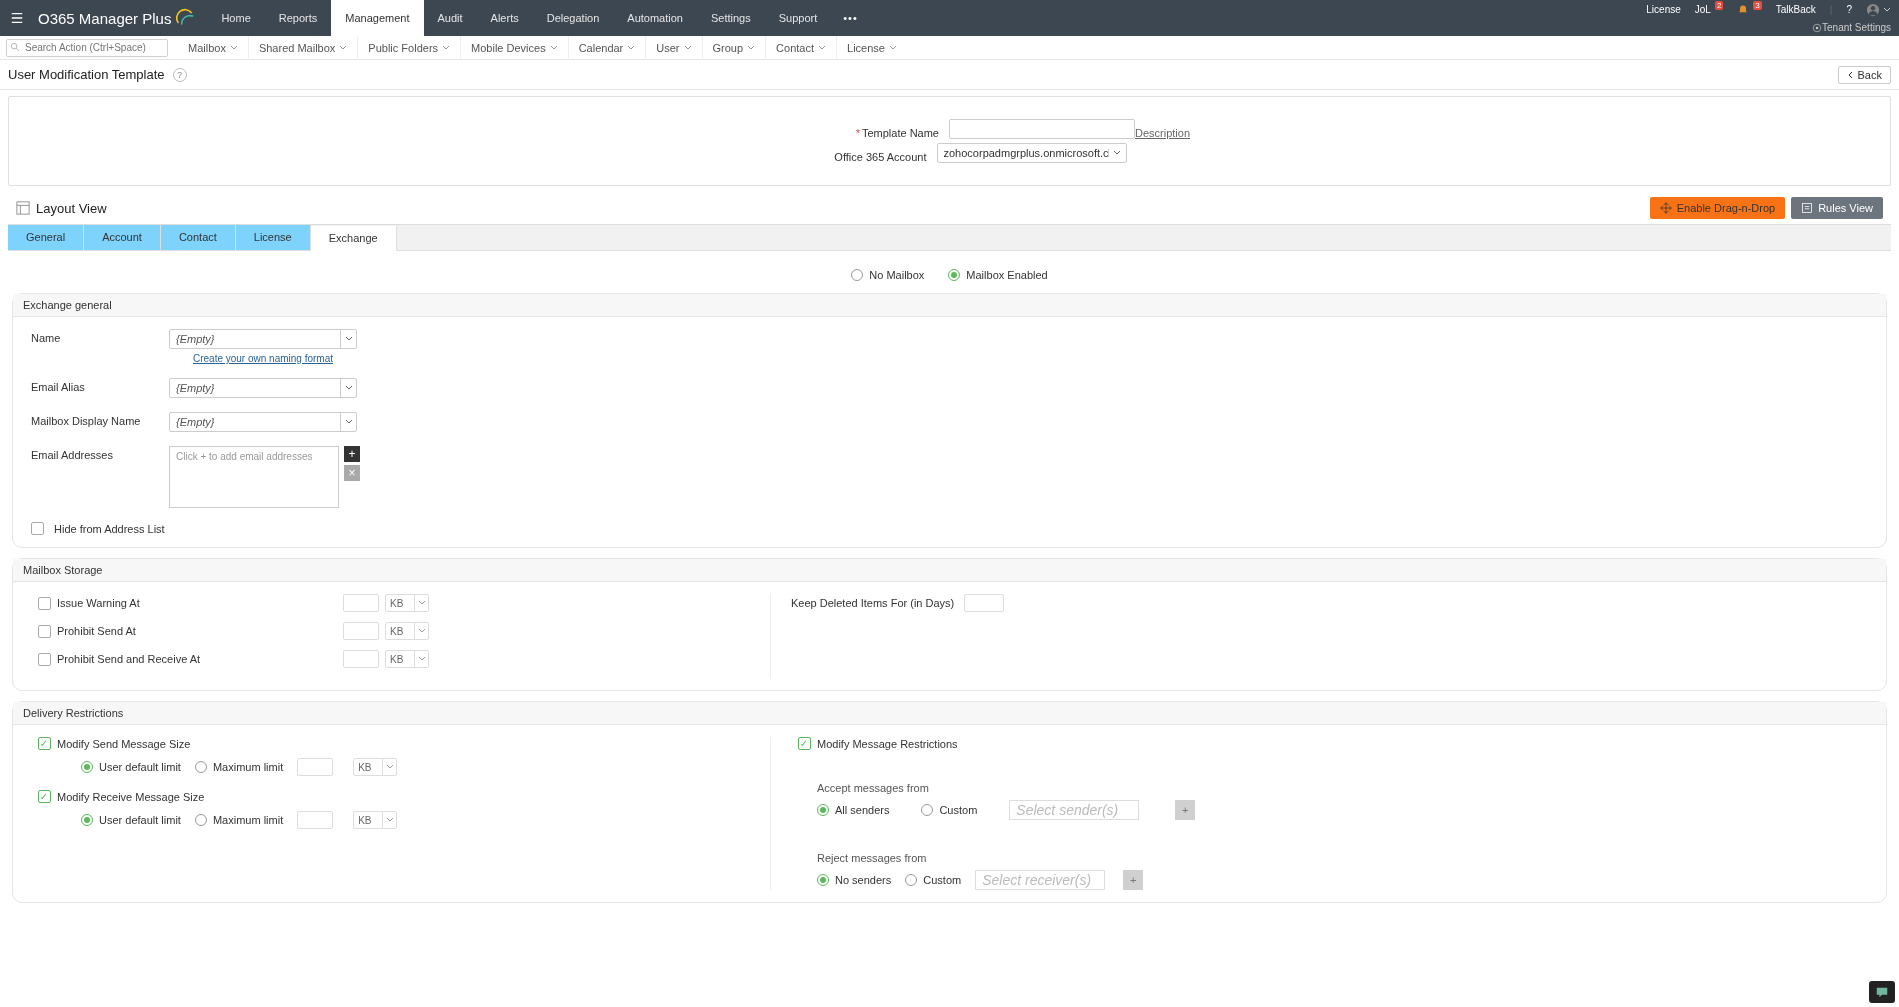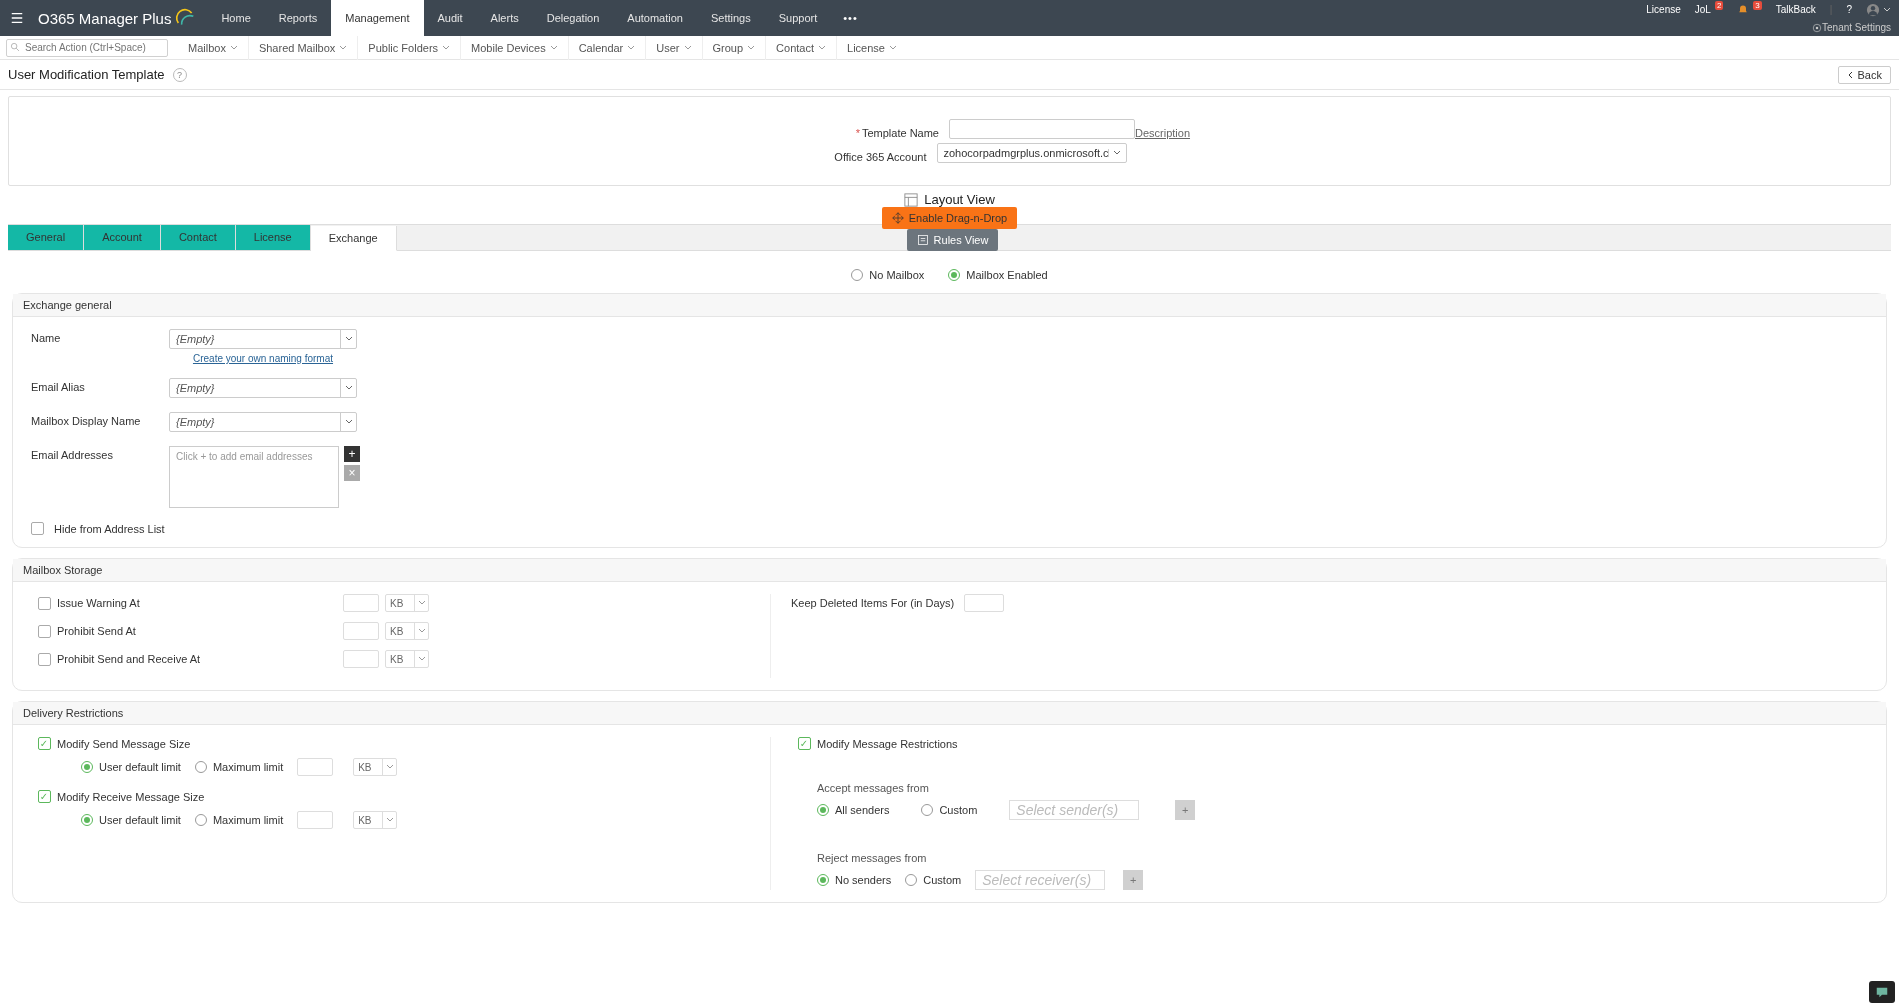--- a/index.html
+++ b/index.html
@@ -41,29 +41,29 @@
 .formhead .row { display: flex; align-items: flex-end; justify-content: center; margin: 4px 0; }
 .formhead .lbl { width: 240px; text-align: right; padding-right: 10px; color: #333; }
 .formhead .req { color: #d9534f; margin-right: 2px; }
 .formhead input[type=text] { width: 186px; height: 20px; border: 1px solid #ccc; border-radius: 2px; padding: 0 4px; }
 .formhead .desc-link { color: #666; text-decoration: underline; cursor: pointer; }
 .selectish { display: inline-flex; align-items: center; border: 1px solid #ccc; border-radius: 2px; height: 20px; }
 .selectish .selval { padding: 0 6px; width: 170px; white-space: nowrap; overflow: hidden; }
 .selectish .seldrop { border-left: 1px solid #ccc; width: 18px; display: flex; align-items: center; justify-content: center; cursor: pointer; }
 
 
-.layoutbar { display: flex; align-items: center; padding: 0 16px; height: 32px; flex-direction: column; }
+.layoutbar { display: flex; align-items: center; padding: 0 16px; height: 32px; }
 .layoutbar .lvtitle { font-size: 13px; color: #222; display: flex; align-items: center; gap: 6px; }
 .layoutbar .spacer { flex: 1; }
 .btn-yellow { background: #f97316; color: #333; border: none; padding: 5px 10px; border-radius: 2px; cursor: pointer; display: inline-flex; align-items: center; gap: 5px; font-size: 11px; }
 .btn-gray { background: #6c757d; color: #fff; border: none; padding: 5px 10px; border-radius: 2px; cursor: pointer; display: inline-flex; align-items: center; gap: 5px; font-size: 11px; margin-left: 6px; }
 
 
 .tabbar { background: #f1f1f1; border-top: 1px solid #ddd; border-bottom: 1px solid #ddd; display: flex; margin: 0 8px; }
-.tab { padding: 6px 18px; border-right: 1px solid #ddd; cursor: pointer; color: #333; background: #14b8a6; }
+.tab { padding: 6px 18px; border-right: 1px solid #ddd; cursor: pointer; color: #333; background: #7dd3fc; }
 .tab.active { background: #fff; border-bottom: 1px solid #fff; position: relative; top: 1px; }
 
 
 .radiorow { display: flex; justify-content: center; align-items: flex-start; gap: 24px; padding: 18px 0 12px; }
 .radioitem { display: flex; align-items: center; gap: 6px; cursor: pointer; }
 .radiodot { width: 12px; height: 12px; border: 1px solid #999; border-radius: 50%; display: inline-flex; align-items: center; justify-content: center; }
 .radiodot.checked::after { content: ''; width: 6px; height: 6px; background: #5cb85c; border-radius: 50%; }
 .radiodot.checked { border-color: #5cb85c; }
 
 

